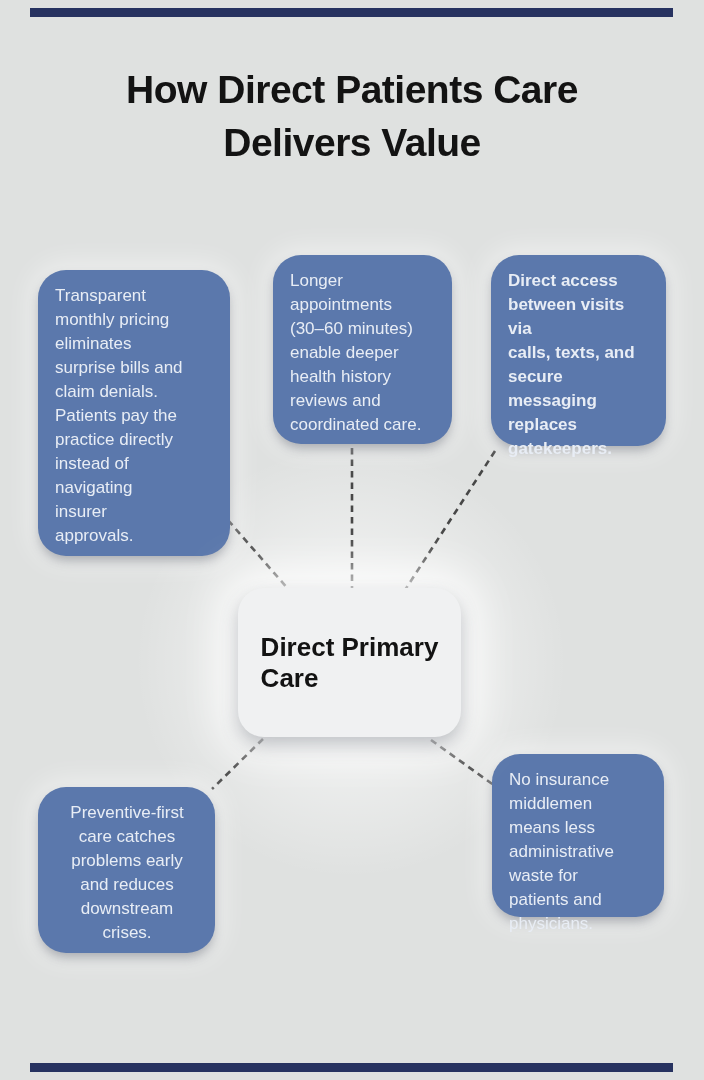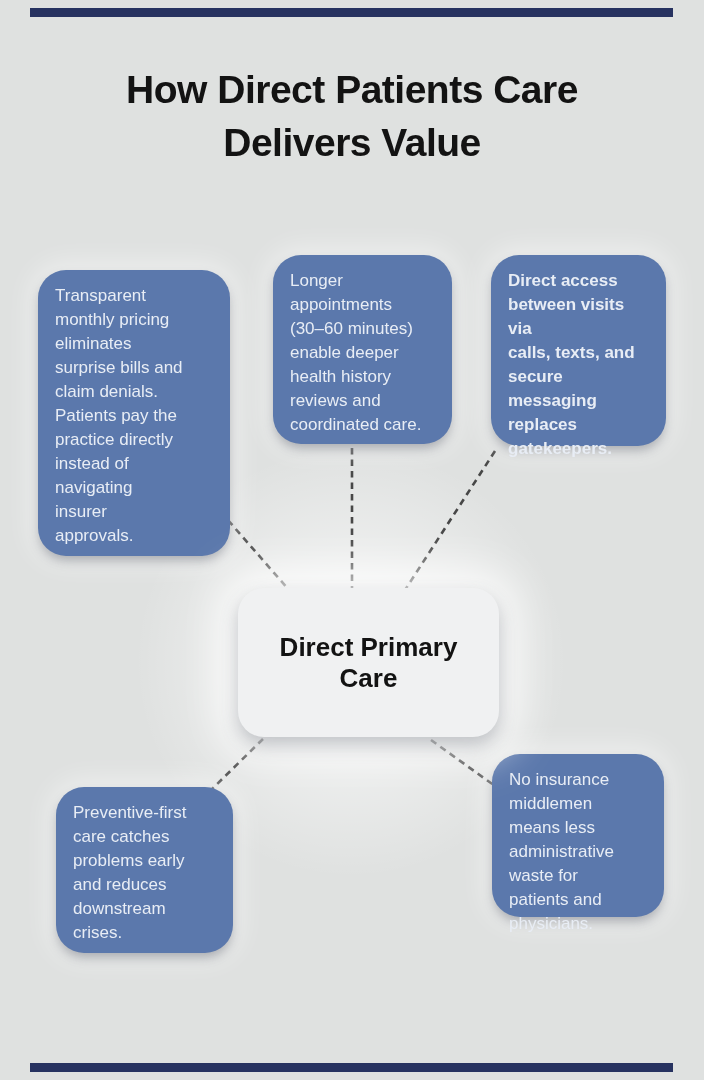--- a/index.html
+++ b/index.html
@@ -39,28 +39,28 @@
     box-sizing:border-box;
     padding:14px 16px 12px 17px;
     color:#e8edf5;
     font-size:17px;line-height:24px;
     white-space:pre-line;
     box-shadow:0 6px 12px -2px rgba(60,65,80,0.40), 0 0 26px 8px rgba(255,255,255,0.45);
   }
   .node-pricing     {left:38px; top:270px;width:192px;height:286px;}
   .node-appointments{left:264px;top:255px;width:179px;height:189px;margin-left:9px;}
   .node-access      {left:491px;top:255px;width:175px;height:191px;font-weight:bold;}
-  .node-preventive  {left:56px; top:787px;width:177px;height:166px;}
+  .node-preventive  {left:38px; top:787px;width:177px;height:166px;text-align:center;}
   .node-insurance   {left:492px;top:754px;width:172px;height:163px;}
   .center-node{
-    position:absolute;left:238px;top:588px;width:261px;height:149px;
+    position:absolute;left:238px;top:588px;width:223px;height:149px;
     background:#f0f1f2;
     border-radius:26px;
     display:flex;align-items:center;justify-content:center;
-    text-align:center;
+    text-align:left;
     font-size:26px;line-height:31px;font-weight:700;color:#131313;
     white-space:pre-line;
     box-shadow:0 8px 18px rgba(60,65,80,0.30), 0 0 40px 20px rgba(255,255,255,0.75);
   }
 </style>
 </head>
 <body>
 
 <div class="glow"></div>
 

